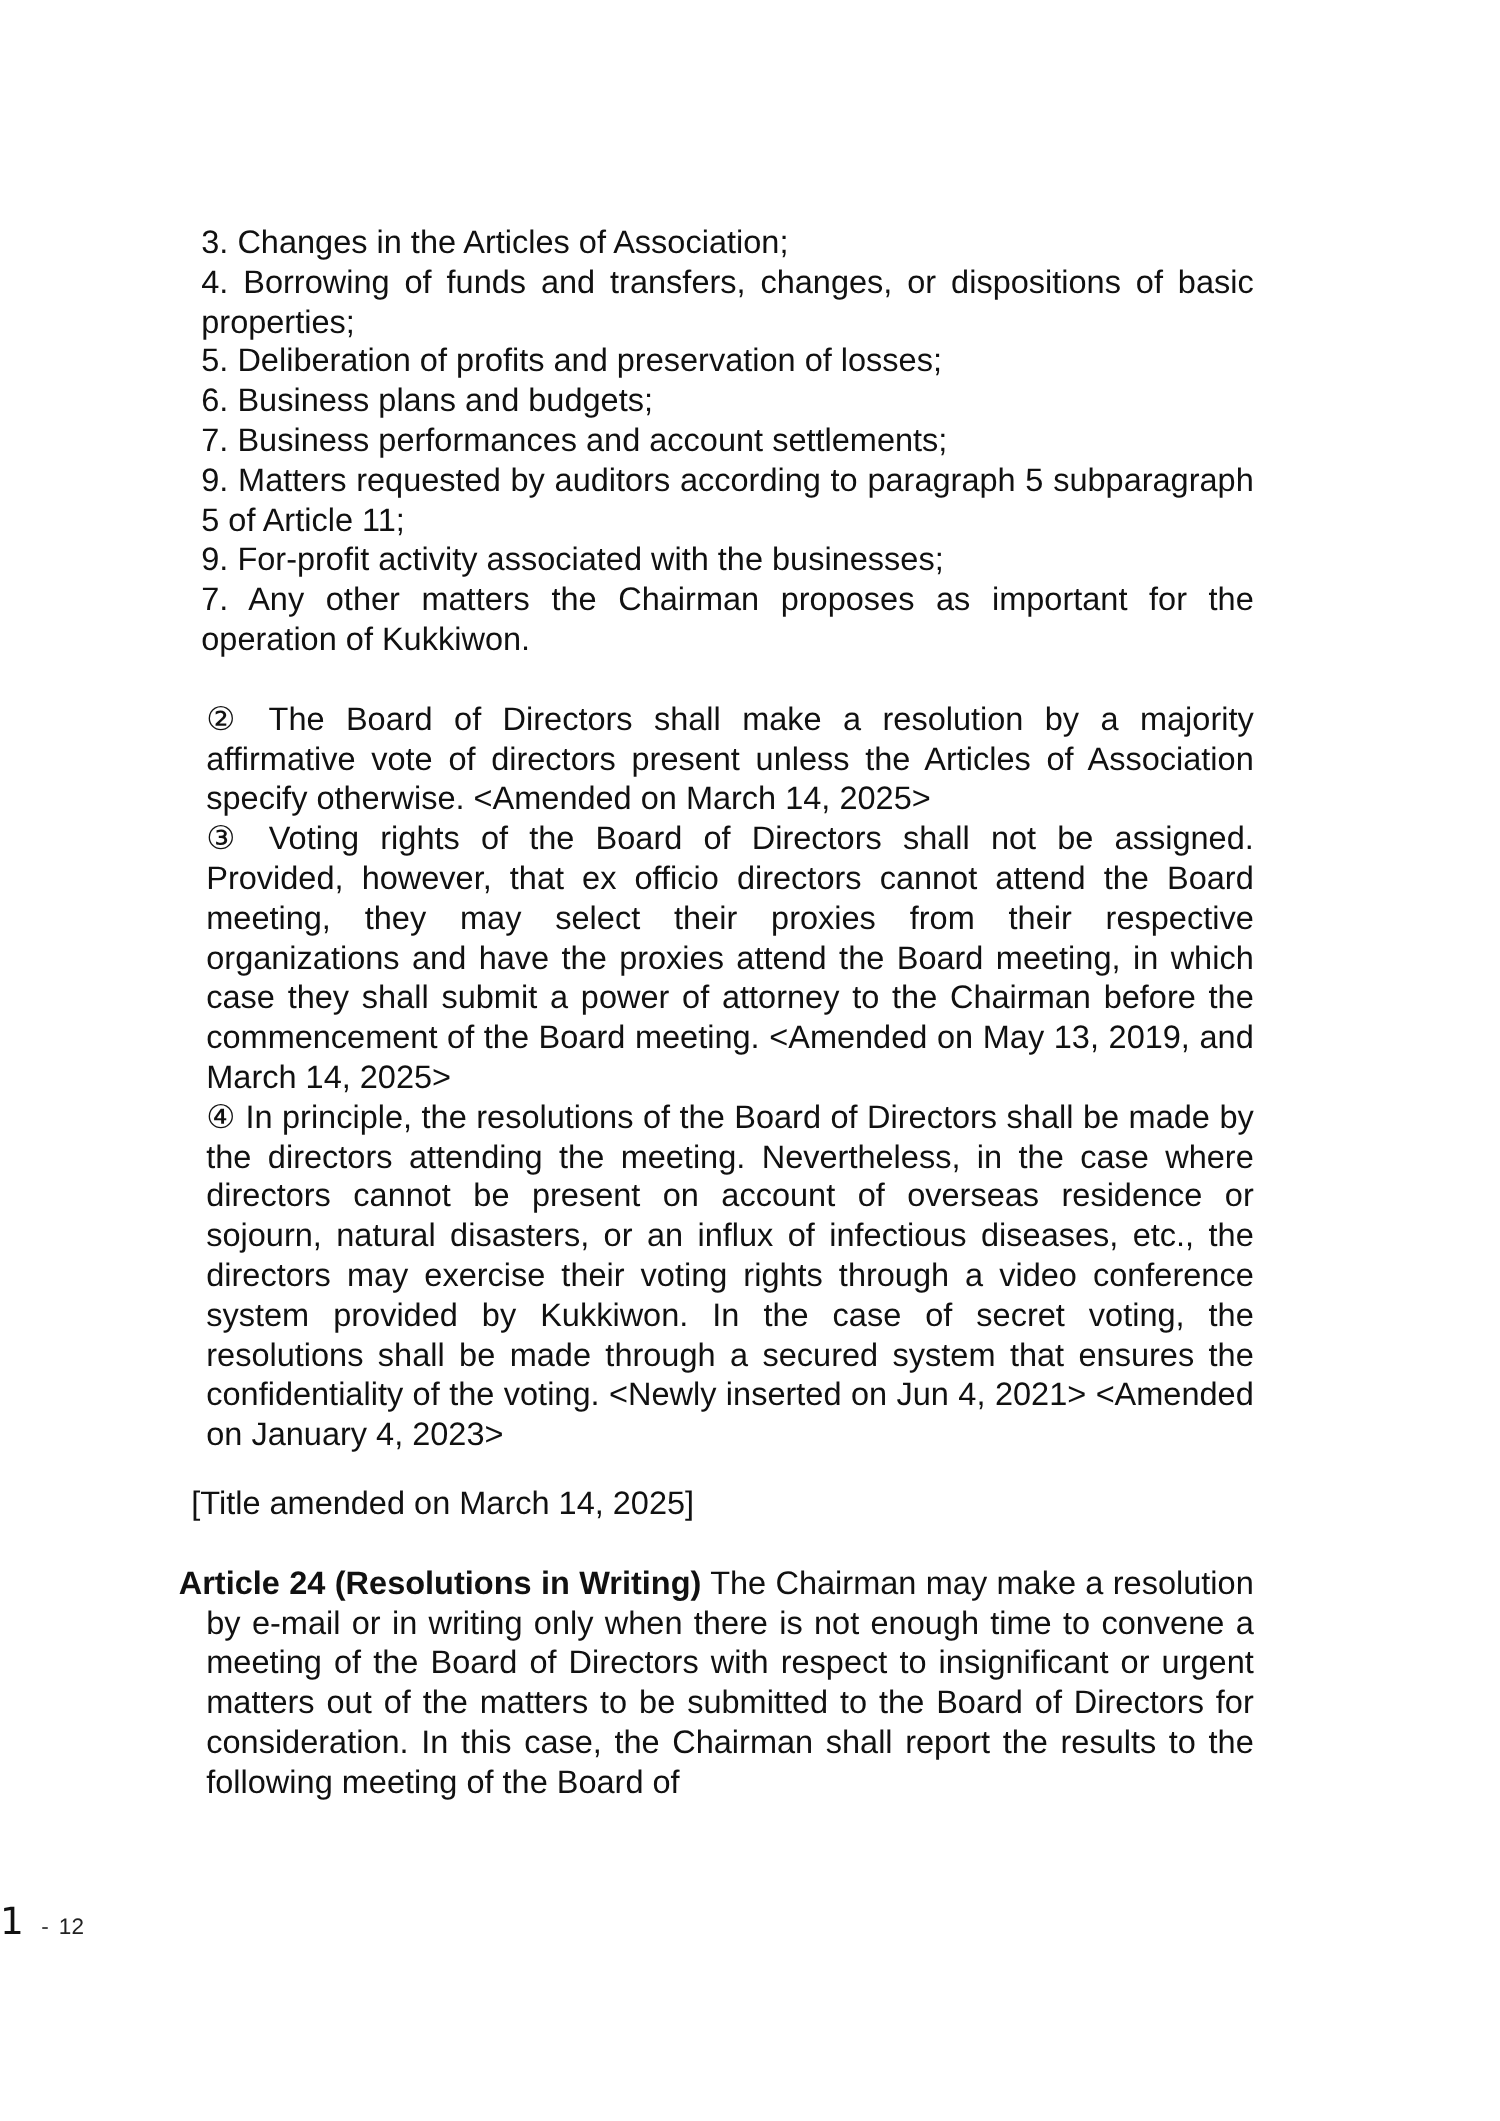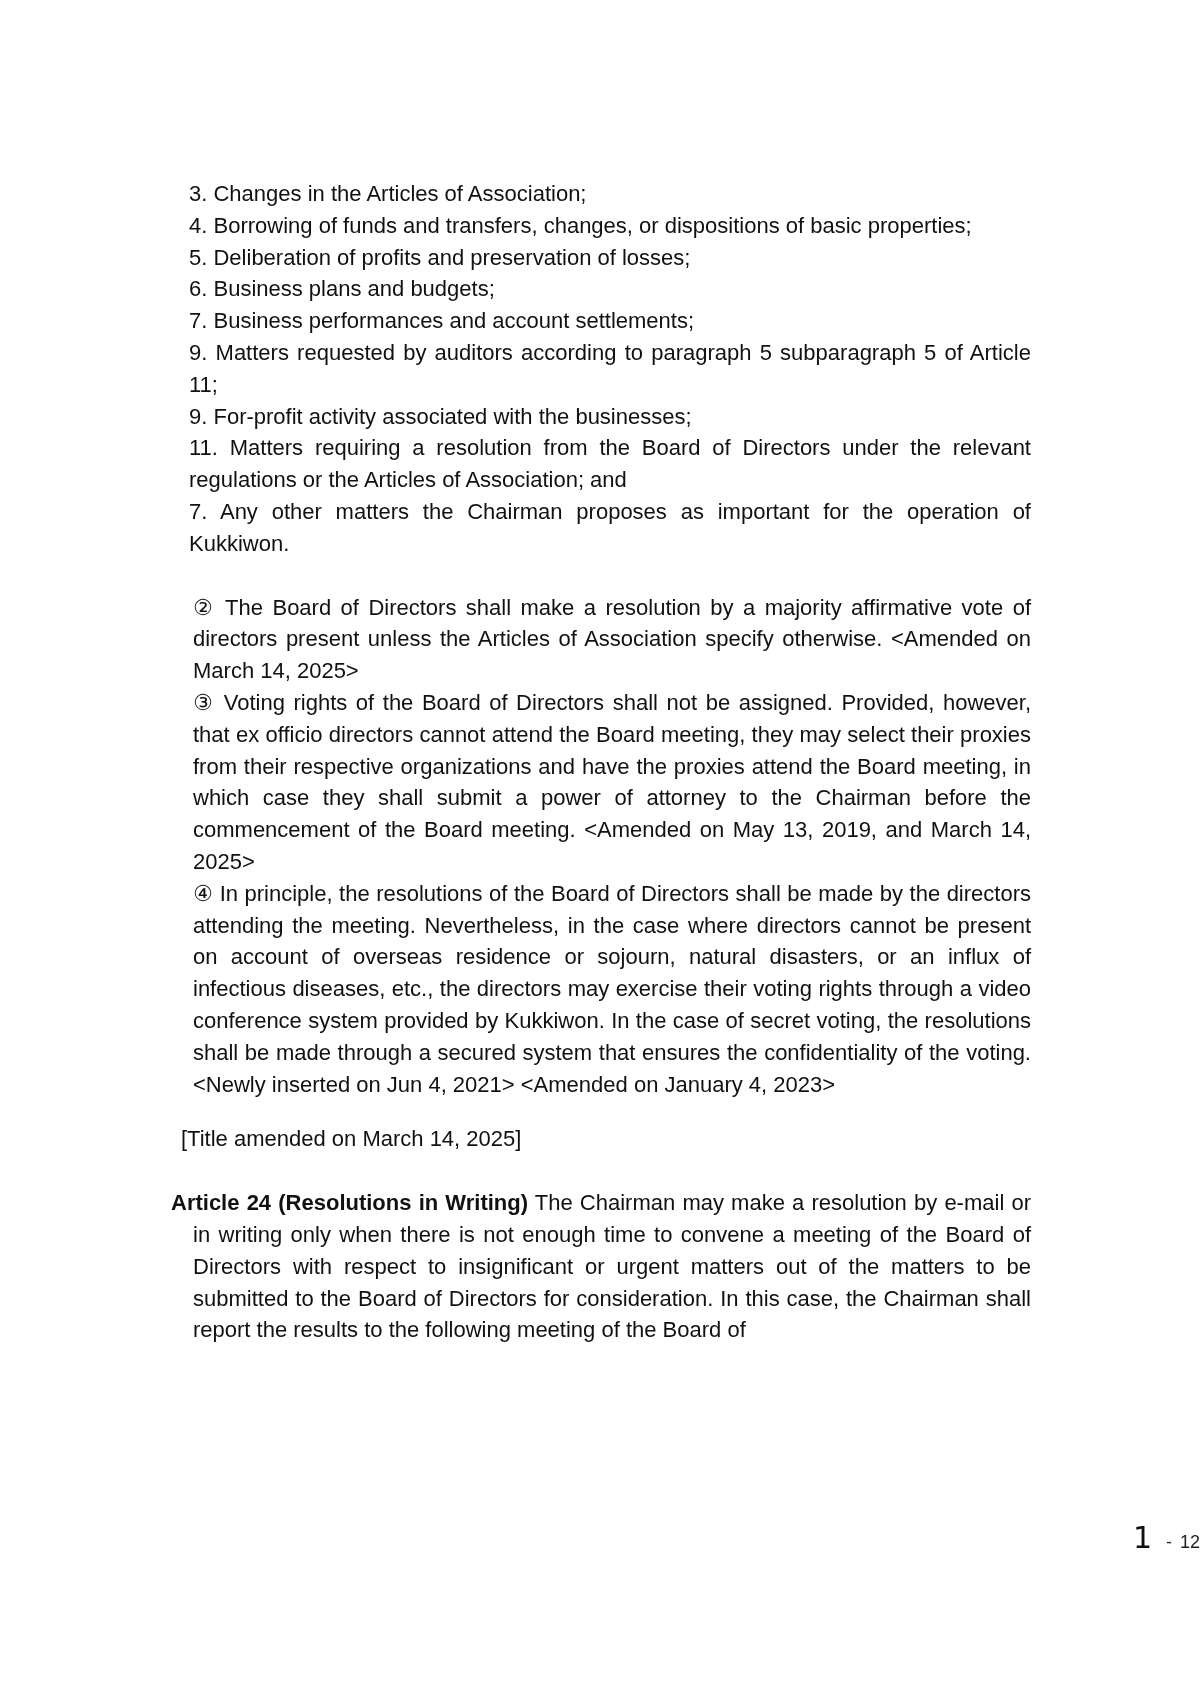--- a/index.html
+++ b/index.html
@@ -18,24 +18,24 @@
     .page {
       position: absolute;
       left: 0;
       top: 0;
       width: 1200px;
       height: 1697px;
       background: #ffffff;
     }
     .content {
       position: absolute;
-      left: 171px;
+      left: 143px;
       top: 178px;
       width: 860px;
-      font-size: 22px;
+      font-size: 26px;
       line-height: 31.8px;
     }
     .list-block {
       margin-left: 18px;
     }
     .list-item {
       text-align: justify;
       text-align-last: left;
     }
     .article {
@@ -58,21 +58,21 @@
       margin-top: 23px;
     }
     .spacer {
       height: 32px;
     }
     .footer {
       position: absolute;
       top: 1520px;
       left: 0;
       width: 1200px;
-      text-align: right;
+      text-align: left;
     }
     .page-num-major {
       font-size: 30px;
       font-family: "DejaVu Sans", sans-serif;
       vertical-align: baseline;
     }
     .page-num-sep {
       font-size: 18px;
       margin: 0 8px 0 14px;
       color: #333;
@@ -89,21 +89,20 @@
   <div class="content">
 
     <div class="list-block">
       <div class="list-item"><span>3.</span> <span>Changes in the Articles of Association;</span></div>
       <div class="list-item"><span>4.</span> <span>Borrowing of funds and transfers, changes, or dispositions of basic properties;</span></div>
       <div class="list-item"><span>5.</span> <span>Deliberation of profits and preservation of losses;</span></div>
       <div class="list-item"><span>6.</span> <span>Business plans and budgets;</span></div>
       <div class="list-item"><span>7.</span> <span>Business performances and account settlements;</span></div>
       <div class="list-item"><span>9.</span> <span>Matters requested by auditors according to paragraph 5 subparagraph 5 of Article 11;</span></div>
       <div class="list-item"><span>9.</span> <span>For-profit activity associated with the businesses;</span></div>
-      <div class="list-item"><span>11.</span> <span>Matters requiring a resolution from the Board of Directors under the relevant regulations or the Articles of Association; and</span></div>
       <div class="list-item"><span>7.</span> <span>Any other matters the Chairman proposes as important for the operation of Kukkiwon.</span></div>
     </div>
 
     <div class="spacer"></div>
 
     <div class="article">
       <div class="para"><span>②</span> <span>The Board of Directors shall make a resolution by a majority affirmative vote of directors present unless the Articles of Association specify otherwise. &lt;Amended on March 14, 2025&gt;</span></div>
       <div class="para"><span>③</span> <span>Voting rights of the Board of Directors shall not be assigned. Provided, however, that ex officio directors cannot attend the Board meeting, they may select their proxies from their respective organizations and have the proxies attend the Board meeting, in which case they shall submit a power of attorney to the Chairman before the commencement of the Board meeting. &lt;Amended on May 13, 2019, and March 14, 2025&gt;</span></div>
       <div class="para"><span>④</span> <span>In principle, the resolutions of the Board of Directors shall be made by the directors attending the meeting. Nevertheless, in the case where directors cannot be present on account of overseas residence or sojourn, natural disasters, or an influx of infectious diseases, etc., the directors may exercise their voting rights through a video conference system provided by Kukkiwon. In the case of secret voting, the resolutions shall be made through a secured system that ensures the confidentiality of the voting. &lt;Newly inserted on Jun 4, 2021&gt; &lt;Amended on January 4, 2023&gt;</span></div>
       <div class="title-note">[Title amended on March 14, 2025]</div>

